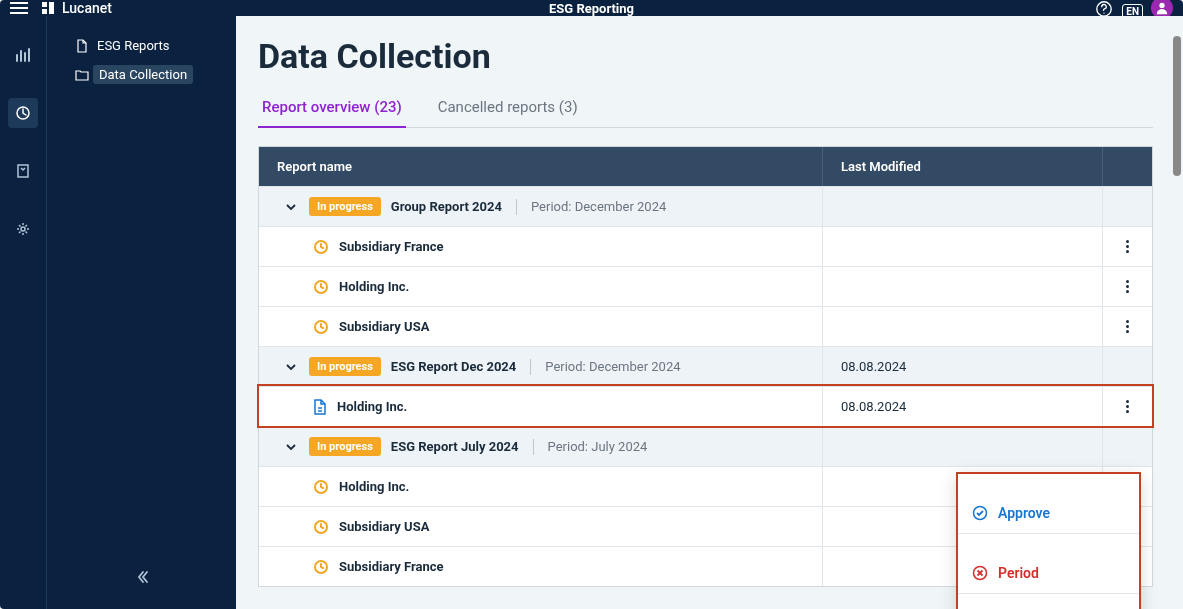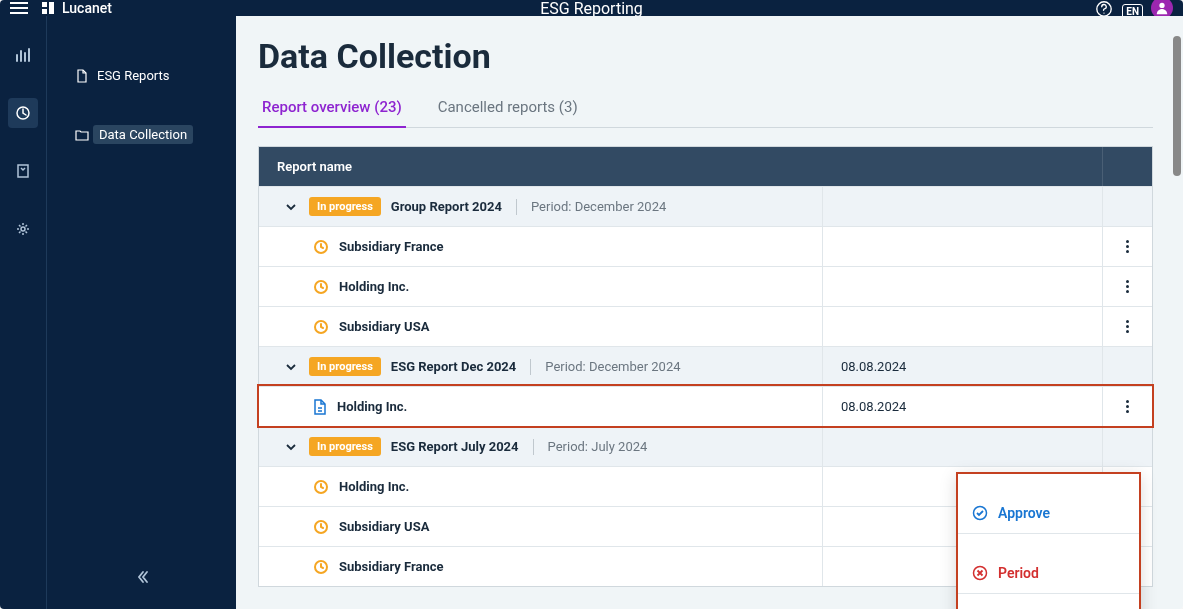--- a/index.html
+++ b/index.html
@@ -7,40 +7,40 @@
     
     .app-frame { width: 1183px; height: 609px; background: #fff; display: flex; flex-direction: column; border-radius: 4px; overflow: hidden; position: relative; }
     
     
     .top-bar { height: 16px; background: #0a2240; color: #fff; display: flex; align-items: center; padding: 0 10px; flex-shrink: 0; }
     .hamburger { width: 18px; height: 18px; display: flex; flex-direction: column; justify-content: center; gap: 3px; cursor: pointer; margin-right: 12px; }
     .hamburger span { height: 2px; background: #fff; width: 100%; }
     .logo-wrap { display: flex; align-items: center; gap: 6px; }
     .logo-mark { width: 16px; height: 16px; }
     .logo-text { font-size: 14px; font-weight: 500; }
-    .top-title { position: absolute; left: 50%; transform: translateX(-50%); font-size: 16px; font-weight: 400; }
+    .top-title { position: absolute; left: 50%; transform: translateX(-50%); font-size: 13px; font-weight: 700; }
     .top-right { margin-left: auto; display: flex; align-items: flex-end; gap: 8px; }
     .top-icon { width: 20px; height: 20px; display: flex; align-items: center; justify-content: center; cursor: pointer; }
     .lang-box { border: 1.5px solid #fff; border-radius: 3px; padding: 1px 3px; font-size: 10px; font-weight: 700; cursor: pointer;}
     .avatar { width: 22px; height: 22px; border-radius: 50%; background: #9c27b0; display: flex; align-items: center; justify-content: center; cursor: pointer; }
     .avatar svg { width: 14px; height: 14px; }
     
     
     .body-wrap { display: flex; flex: 1; min-height: 0; }
     
     
     .icon-rail { width: 46px; background: #0a2240; display: flex; flex-direction: column; align-items: center; padding-top: 24px; gap: 28px; flex-shrink: 0; }
     .rail-item { width: 30px; height: 30px; display: flex; align-items: center; justify-content: center; cursor: pointer; border-radius: 4px; }
     .rail-item.active { background: #1e3a5a; }
     .rail-item svg { width: 16px; height: 16px; stroke: #b0c4d8; fill: none; }
     .rail-item.active svg { stroke: #fff; }
     
     
     .sidebar { width: 190px; background: #0a2240; border-left: 1px solid #1e3a5a; display: flex; flex-direction: column; padding-top: 16px; flex-shrink: 0; position: relative; }
-    .side-item { display: flex; align-items: center; gap: 8px; padding: 6px 10px 6px 28px; color: #fff; font-size: 13px; cursor: pointer; margin-top: 30px; }
+    .side-item { display: flex; align-items: center; gap: 8px; padding: 6px 10px 6px 28px; color: #fff; font-size: 13px; cursor: pointer; }
     .side-item.active .side-label { background: #2a4560; border-radius: 3px; padding: 2px 6px; margin-left: -4px;}
     .side-icon { width: 14px; height: 14px; flex-shrink: 0; }
     .collapse-btn { position: absolute; bottom: 20px; left: 50%; transform: translateX(-50%); cursor: pointer; color: #b0c4d8; }
     
     
     .main { flex: 1; background: #f0f5f7; overflow-y: auto; padding: 20px 30px 40px 22px; position: relative; }
     .page-title { font-size: 34px; font-weight: 700; color: #1a2b3c; margin-bottom: 14px; }
     
     
     .tabs { display: flex; gap: 28px; border-bottom: 1px solid #d0d8dd; margin-bottom: 4px; }
@@ -175,20 +175,21 @@
       <h1 class="page-title">Data Collection</h1>
 
       <div class="tabs">
         <div class="tab active">Report overview (23)</div>
         <div class="tab">Cancelled reports (3)</div>
       </div>
 
       <div class="table-wrap">
         <div class="thead">
           <div class="th-name">Report name</div>
+          <div class="th-mod">Last Modified</div>
           <div class="th-act"></div>
         </div>
 
         <div class="row parent">
           <div class="td-name">
             <span class="chevron">
                 <svg width="12" height="12" viewBox="0 0 12 12">
                   <path d="M2 4l4 4 4-4" fill="none" stroke="#1a2b3c" stroke-width="1.8"></path>
                 </svg>
               </span>

